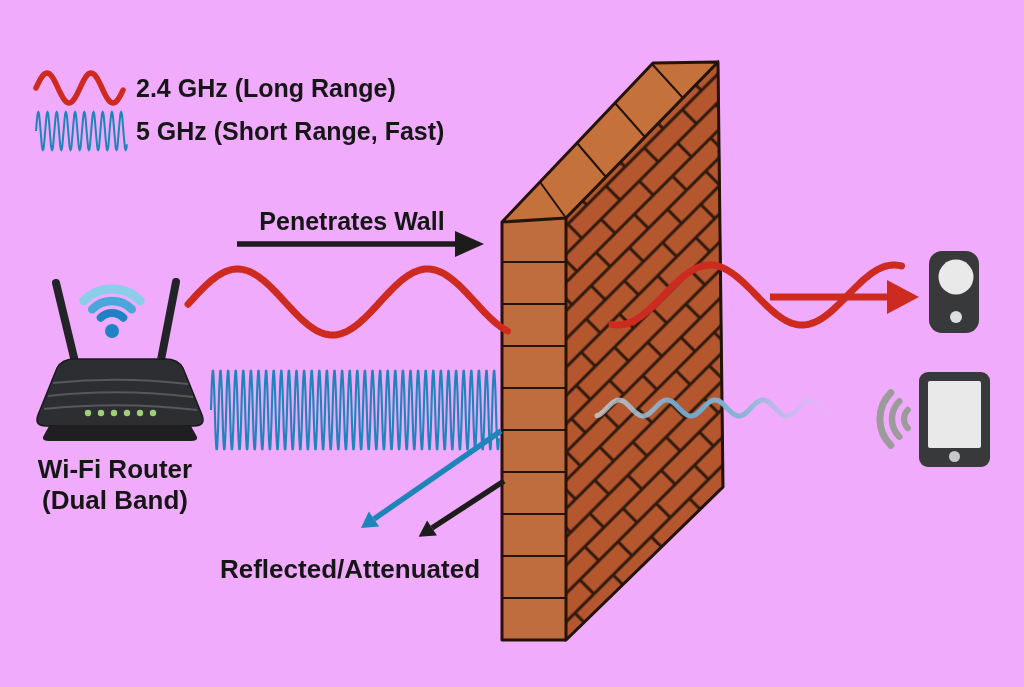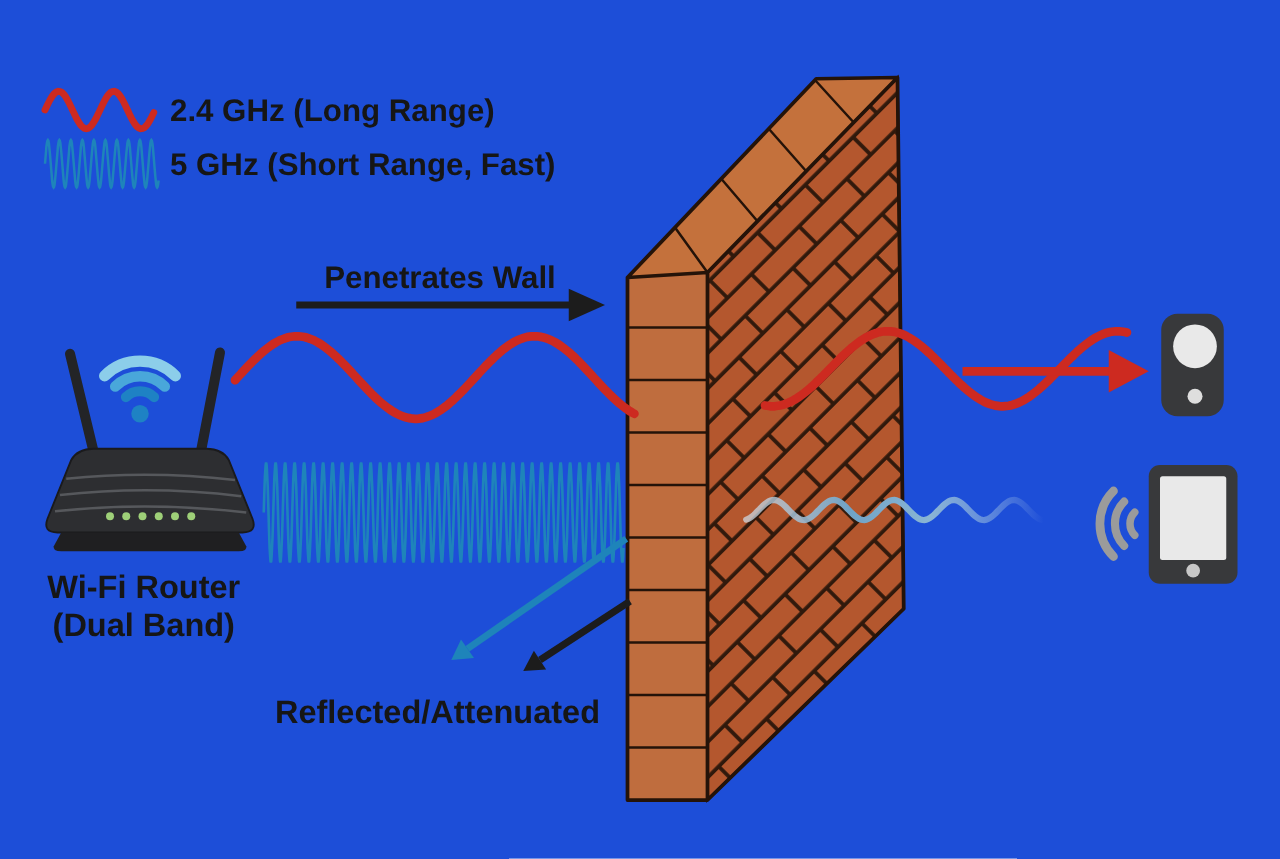--- a/index.html
+++ b/index.html
@@ -1,16 +1,16 @@
 <!DOCTYPE html>
 <html><head>
 <meta charset="utf-8">
 <style>
   html,body{margin:0;padding:0;background:#ffffff;}
-  .stage{position:relative;width:1024px;height:687px;background:#1d4ed8;overflow:hidden;
+  .stage{position:relative;width:1024px;height:687px;background:#f0abfc;overflow:hidden;
          font-family:"Liberation Sans",sans-serif;}
   svg text{font-family:"Liberation Sans",sans-serif;font-weight:700;fill:#161616;}
   .t25{font-size:25px;}
   .t26{font-size:26px;}
 </style>
 </head>
 <body>
 
 <div class="stage">
 <svg width="1024" height="687" viewBox="0 0 1024 687">

